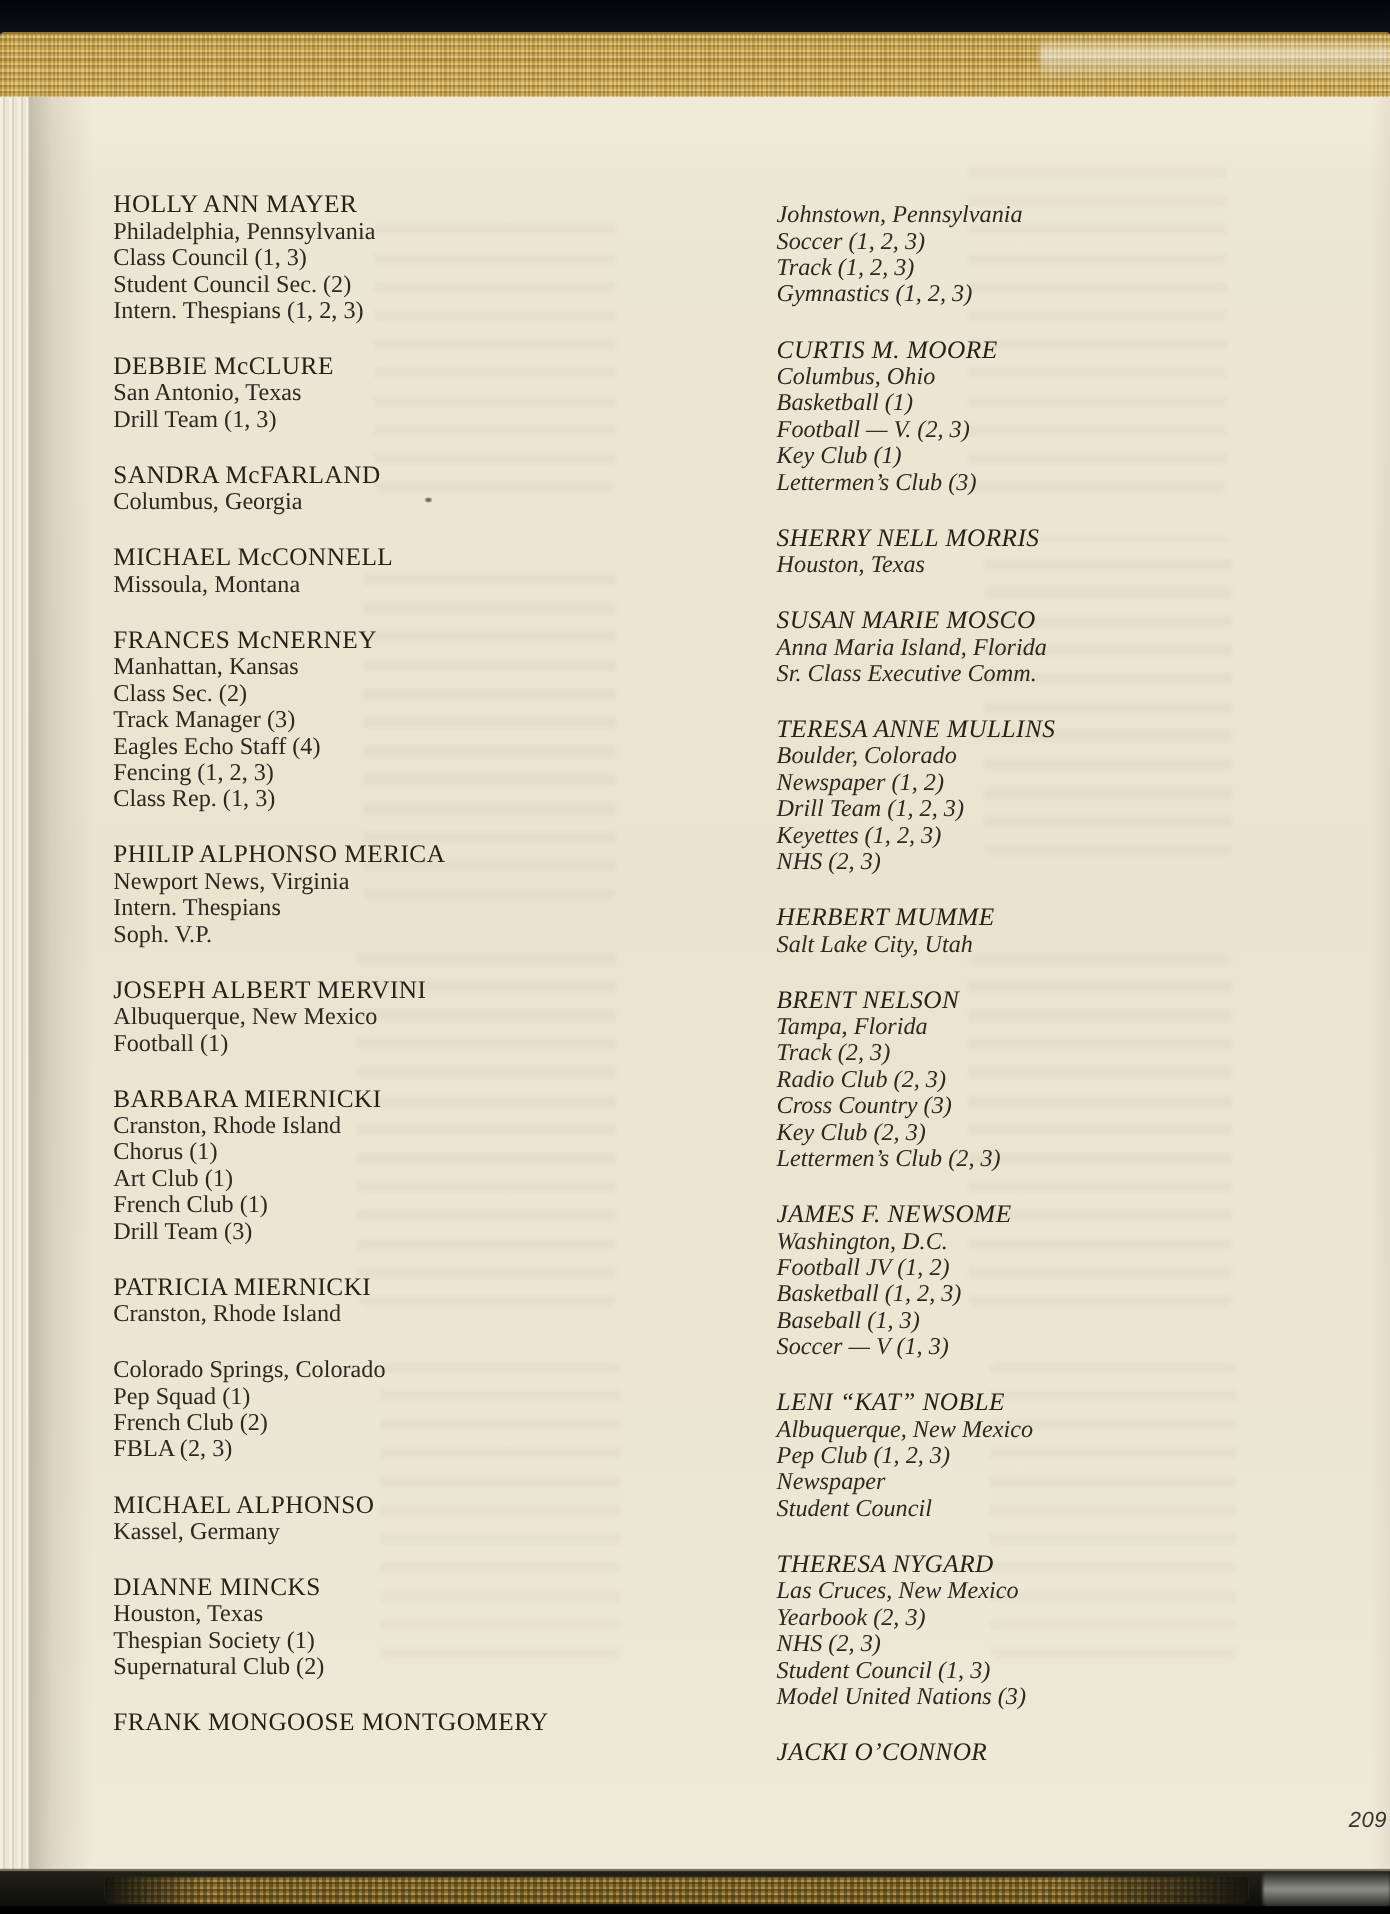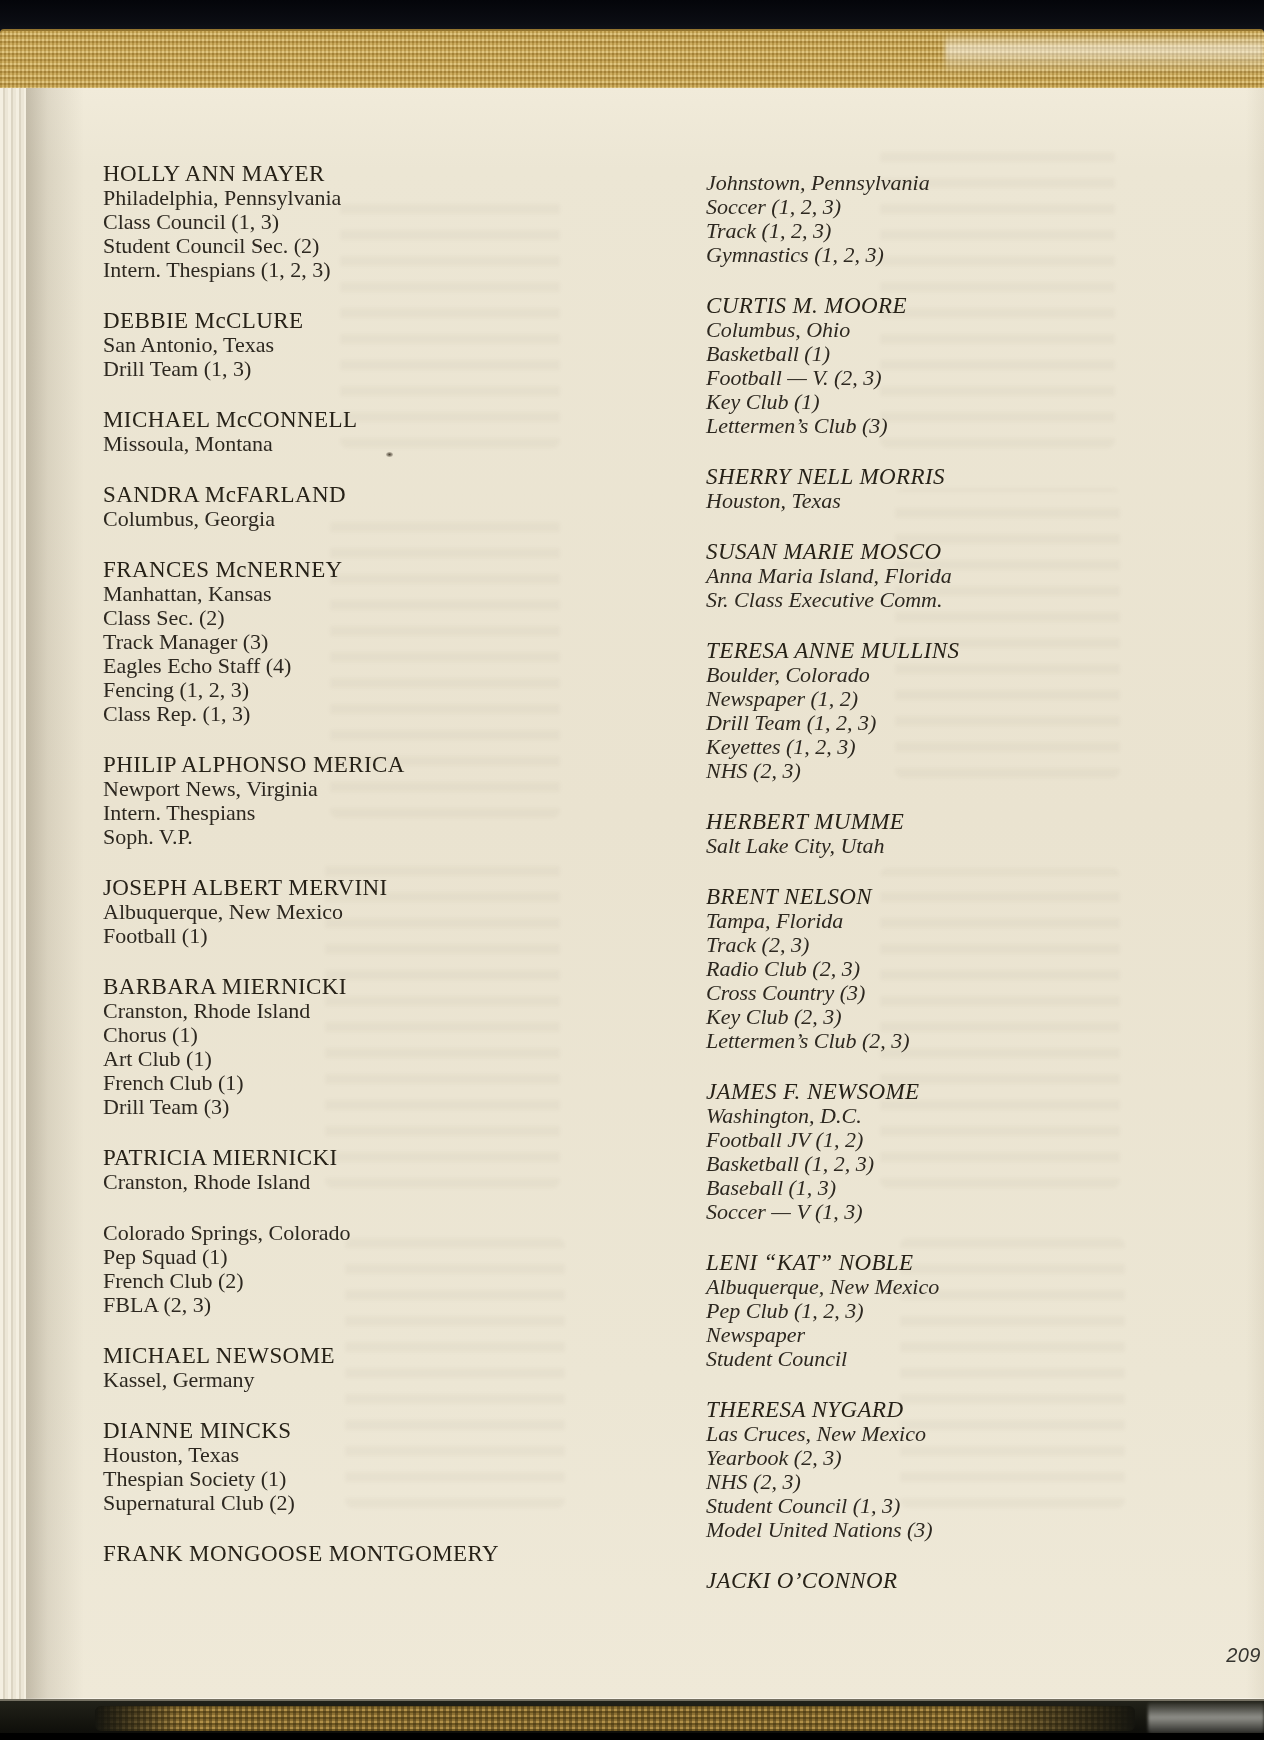--- a/index.html
+++ b/index.html
@@ -51,21 +51,21 @@
     opacity:.45;filter:blur(2px);border-radius:8px;
   }
   .speck{
     position:absolute;width:7px;height:5px;border-radius:50%;
     background:radial-gradient(ellipse at center,#4c4335 0%,rgba(76,67,53,.25) 70%,rgba(0,0,0,0) 100%);
   }
   
   .column{position:absolute;color:#2b2620;}
   .col-left{left:103px;top:70px;width:450px;}
   .col-right{left:706px;top:79px;width:470px;font-style:italic;}
-  .entry{margin:4px 0 27px 0;}
+  .entry{margin:16px 0 27px 0;}
   .student-name{
     font-size:23px;line-height:24px;letter-spacing:.4px;color:#272218;
     white-space:nowrap;
   }
   .line{font-size:22px;line-height:24px;white-space:nowrap;color:#2d2820;}
   .page-number{
     position:absolute;right:3px;top:1556px;
     font-family:"Liberation Sans","DejaVu Sans",sans-serif;
     font-size:20px;color:#35342f;letter-spacing:.5px;font-style:italic;
   }
@@ -119,26 +119,26 @@
         <div class="line">Class Council (1, 3)</div>
         <div class="line">Student Council Sec. (2)</div>
         <div class="line">Intern. Thespians (1, 2, 3)</div>
       </div>
       <div class="entry">
         <div class="student-name">DEBBIE McCLURE</div>
         <div class="line">San Antonio, Texas</div>
         <div class="line">Drill Team (1, 3)</div>
       </div>
       <div class="entry">
+        <div class="student-name">SANDRA McFARLAND</div>
+        <div class="line">Columbus, Georgia</div>
+      </div>
+      <div class="entry">
         <div class="student-name">MICHAEL McCONNELL</div>
         <div class="line">Missoula, Montana</div>
-      </div>
-      <div class="entry">
-        <div class="student-name">SANDRA McFARLAND</div>
-        <div class="line">Columbus, Georgia</div>
       </div>
       <div class="entry">
         <div class="student-name">FRANCES McNERNEY</div>
         <div class="line">Manhattan, Kansas</div>
         <div class="line">Class Sec. (2)</div>
         <div class="line">Track Manager (3)</div>
         <div class="line">Eagles Echo Staff (4)</div>
         <div class="line">Fencing (1, 2, 3)</div>
         <div class="line">Class Rep. (1, 3)</div>
       </div>
@@ -165,21 +165,21 @@
         <div class="student-name">PATRICIA MIERNICKI</div>
         <div class="line">Cranston, Rhode Island</div>
       </div>
       <div class="entry">
         <div class="line">Colorado Springs, Colorado</div>
         <div class="line">Pep Squad (1)</div>
         <div class="line">French Club (2)</div>
         <div class="line">FBLA (2, 3)</div>
       </div>
       <div class="entry">
-        <div class="student-name">MICHAEL NEWSOME</div>
+        <div class="student-name">MICHAEL ALPHONSO</div>
         <div class="line">Kassel, Germany</div>
       </div>
       <div class="entry">
         <div class="student-name">DIANNE MINCKS</div>
         <div class="line">Houston, Texas</div>
         <div class="line">Thespian Society (1)</div>
         <div class="line">Supernatural Club (2)</div>
       </div>
       <div class="entry">
         <div class="student-name">FRANK MONGOOSE MONTGOMERY</div>

